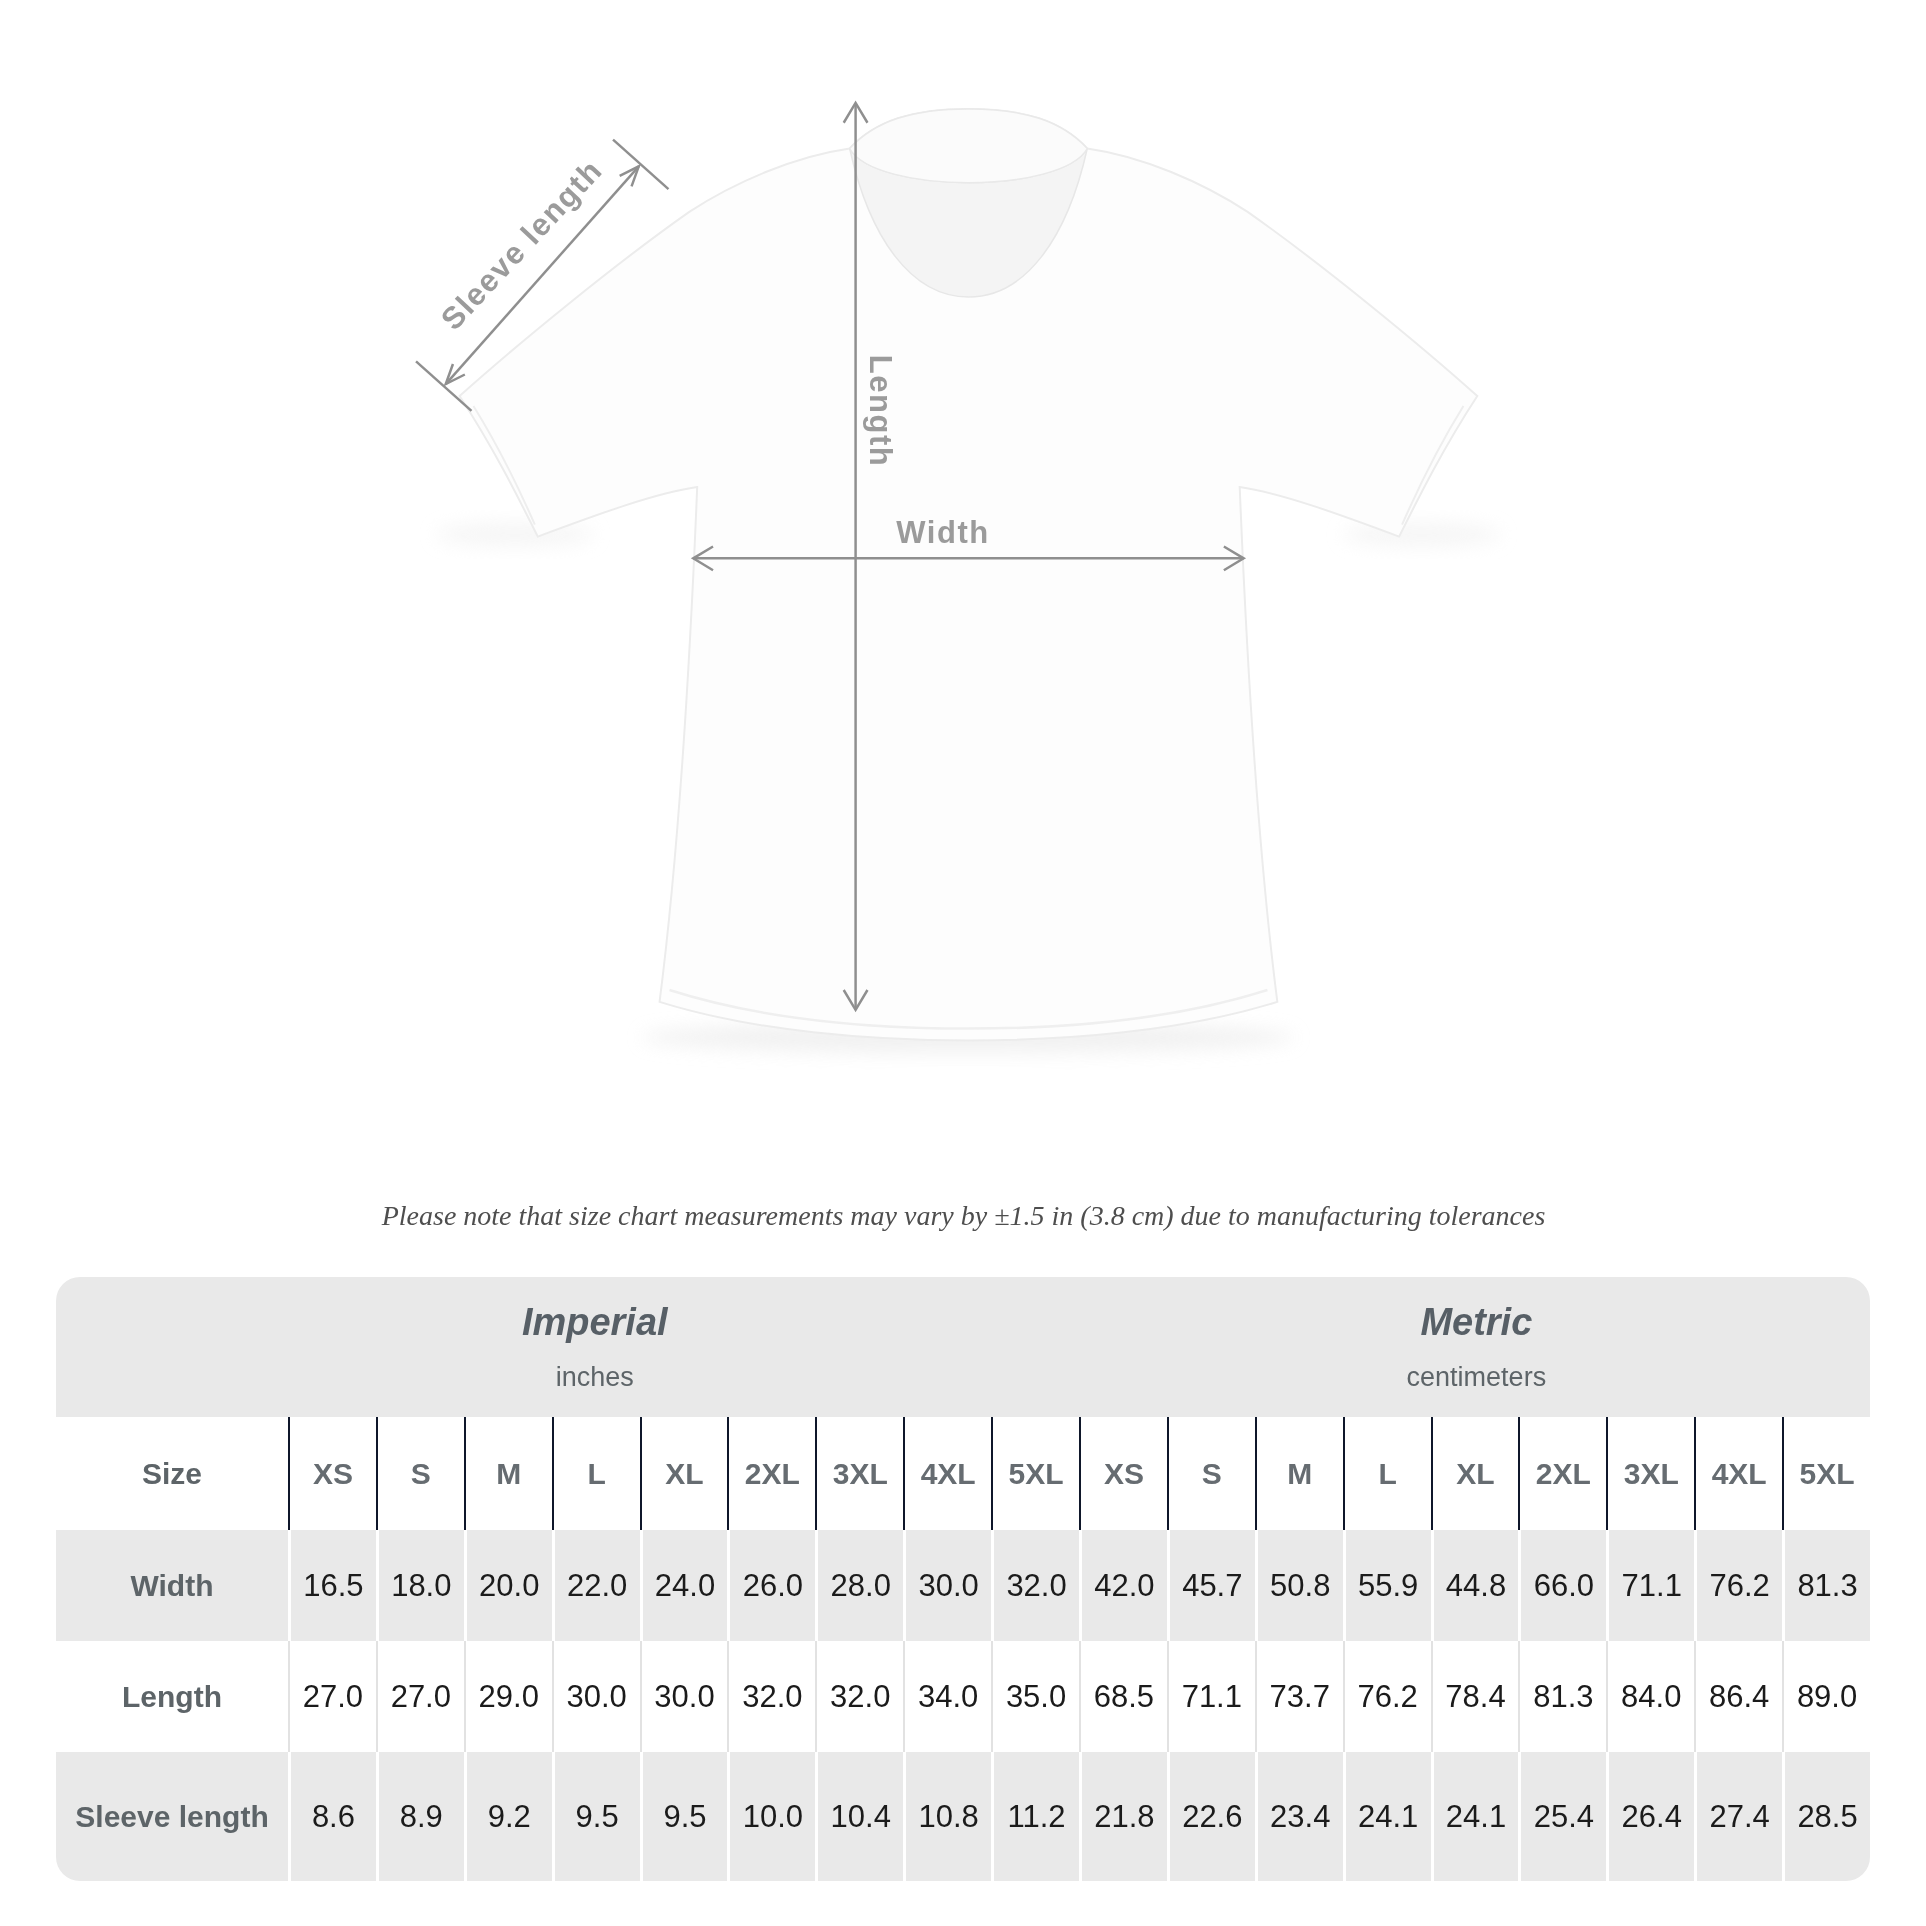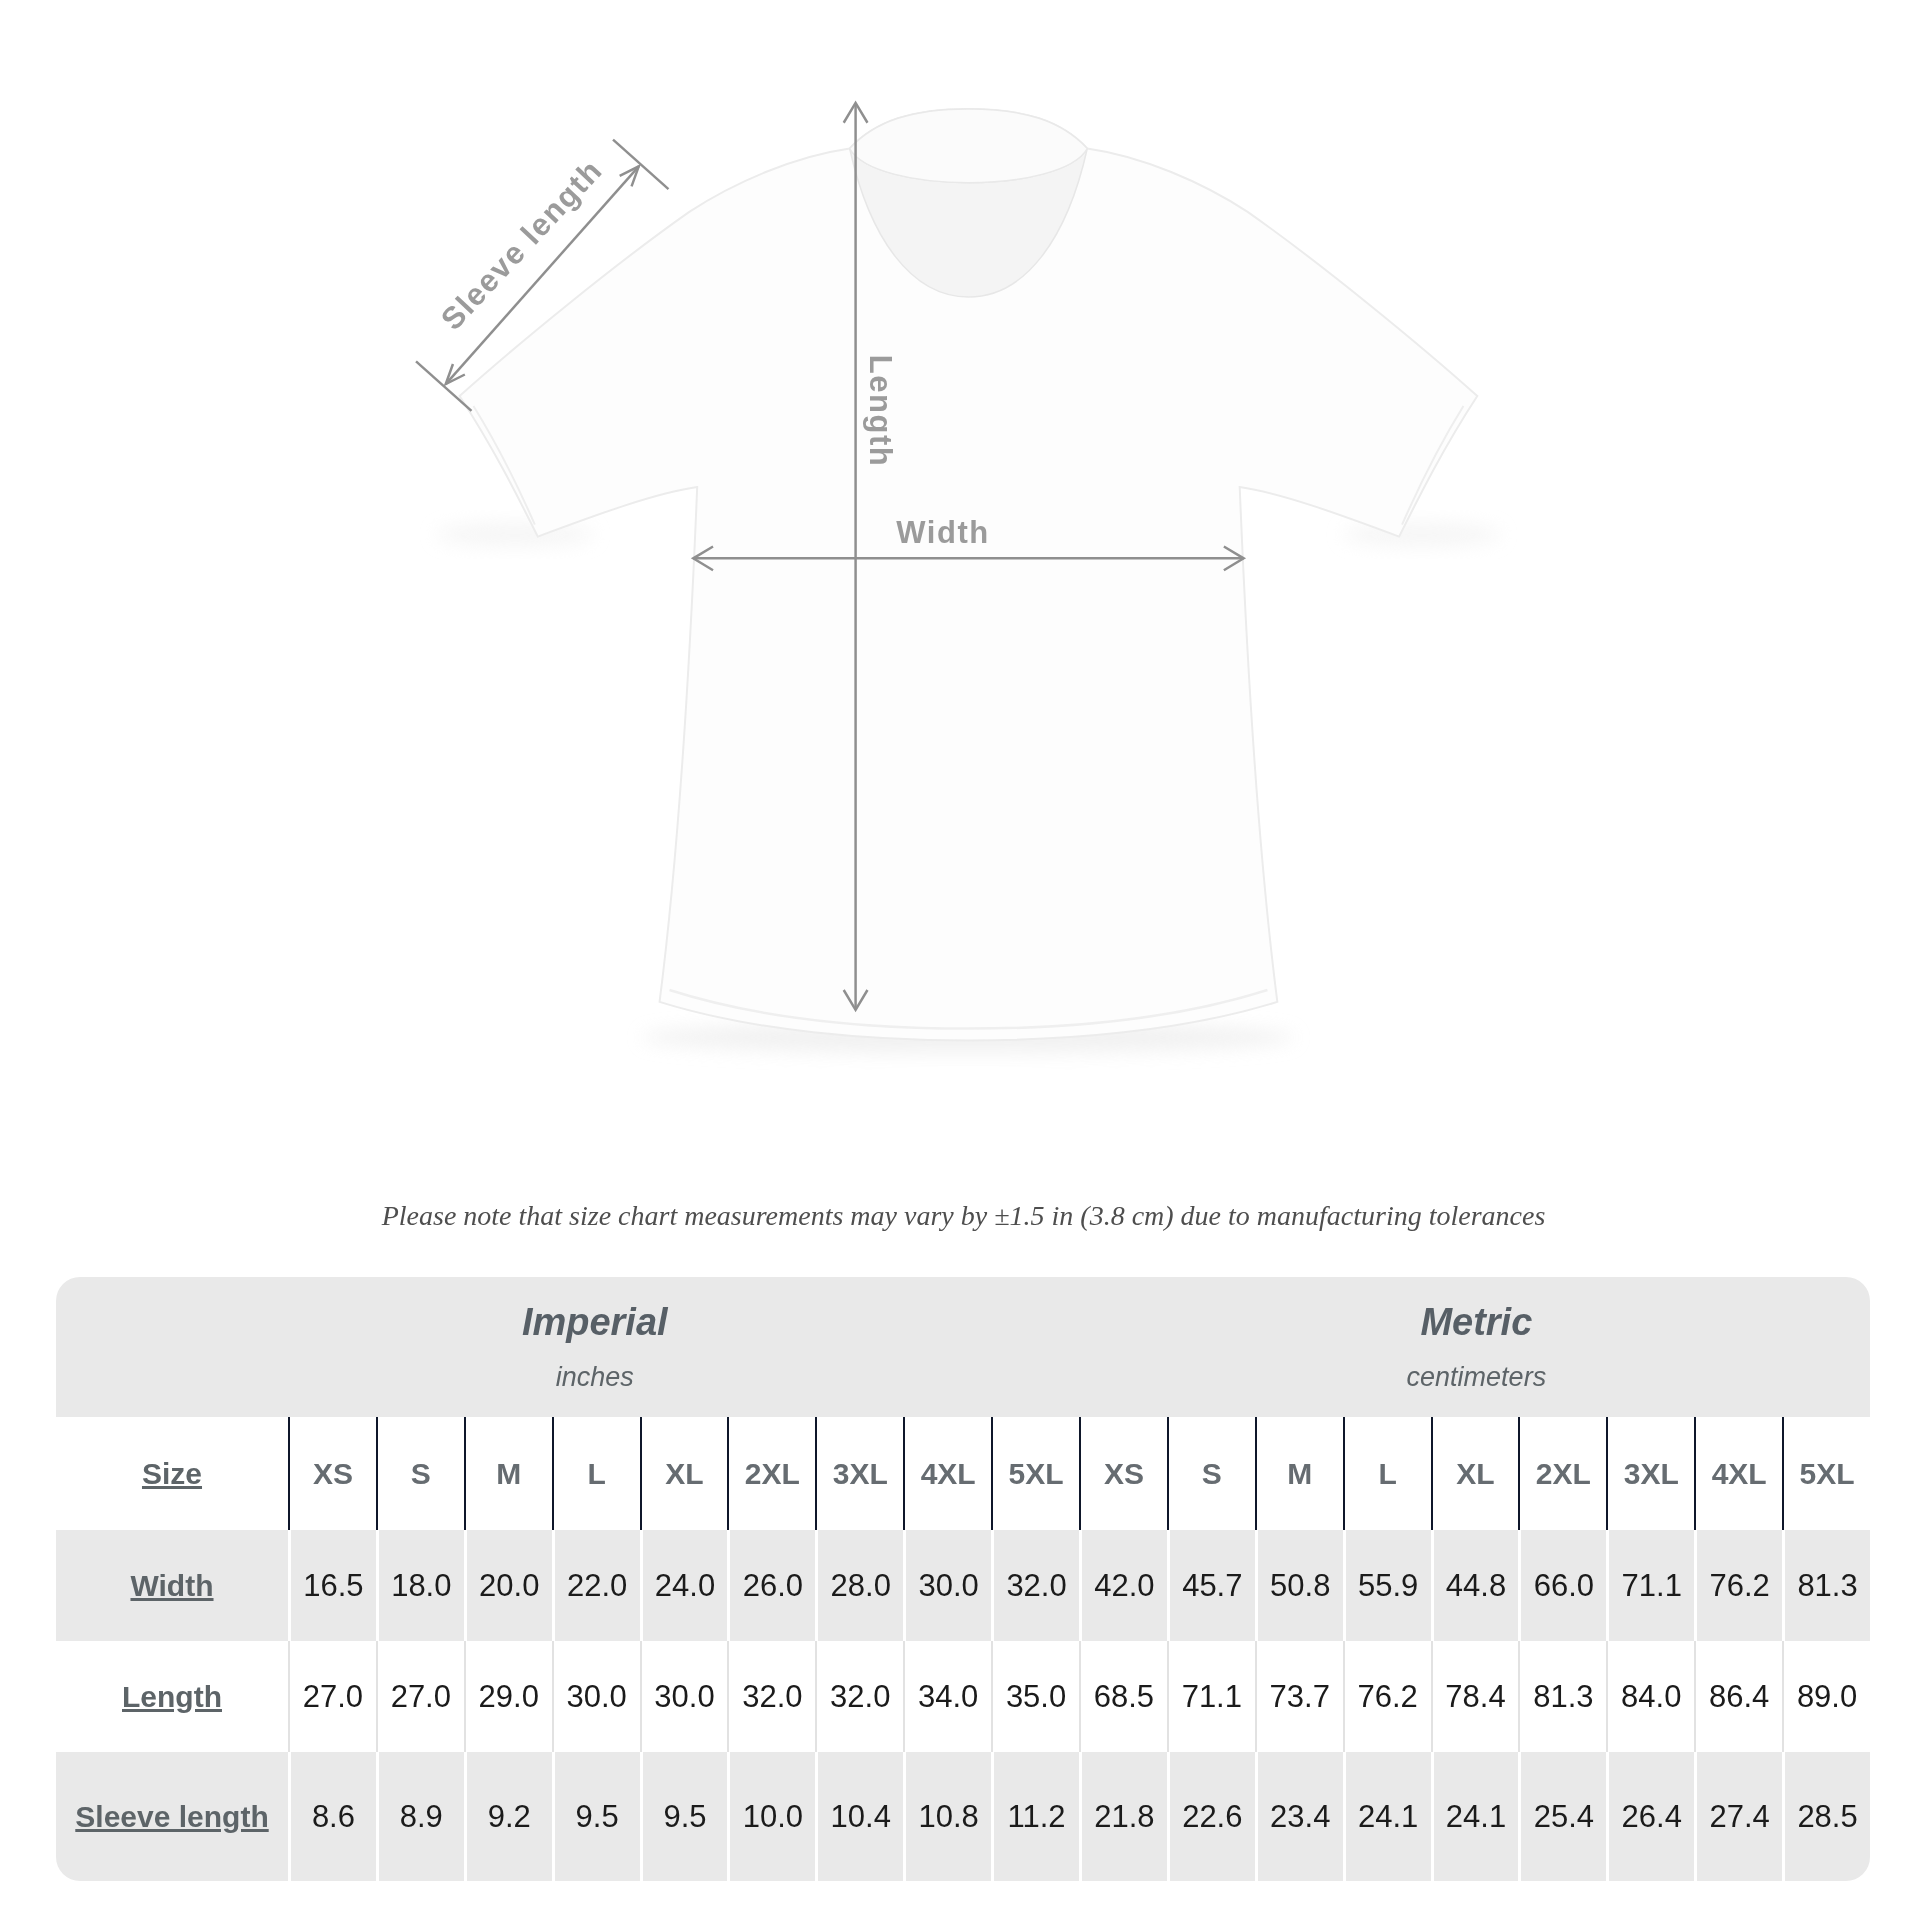--- a/index.html
+++ b/index.html
@@ -22,28 +22,28 @@
                font-style:italic;font-size:28px;line-height:36px;color:#4e4e4e;font-family:Liberation Serif, serif;}
 
   
   .size-table{position:absolute;left:56px;top:1277px;width:1814px;
               border-radius:24px;overflow:hidden;}
   .band{height:140px;background:var(--band,#e9e9e9);position:relative;}
   .band .group{position:absolute;top:50%;transform:translate(-50%,-50%);text-align:center;}
   .band .group-imperial{left:29.7%;}
   .band .group-metric{left:78.3%;}
   .band .group-name{font-size:38px;font-weight:bold;font-style:italic;color:#575f66;line-height:40px;}
-  .band .group-unit{font-size:27px;font-style:italic;color:#5d6468;line-height:30px;margin-top:20px;}
+  .band .group-unit{font-size:27px;color:#5d6468;line-height:30px;margin-top:20px;}
 
   .trow{display:grid;grid-template-columns:232px repeat(18,1fr);}
   .cell{display:flex;align-items:center;justify-content:center;white-space:nowrap;}
   .header-row{height:113px;background:#ffffff;}
   .header-row .cell:not(:first-child){border-left:2px solid #0f172a;}
   .size-cell{font-size:30px;font-weight:bold;color:#666c71;}
-  .label-cell{font-size:30px;font-weight:bold;color:#5d6468;text-decoration:underline;}
+  .label-cell{font-size:30px;font-weight:bold;color:#5d6468;}
   .value-cell{font-size:31px;color:#1b1b1b;}
   .row-gray{background:var(--band,#e9e9e9);}
   .row-gray .cell:not(:first-child){border-left:3px solid #ffffff;}
   .row-white{background:#ffffff;}
   .row-white .cell:not(:first-child){border-left:2px solid #e2e2e2;}
   .drow{height:111px;}
   .drow-last{height:129px;}
 </style>
 </head>
 <body>

